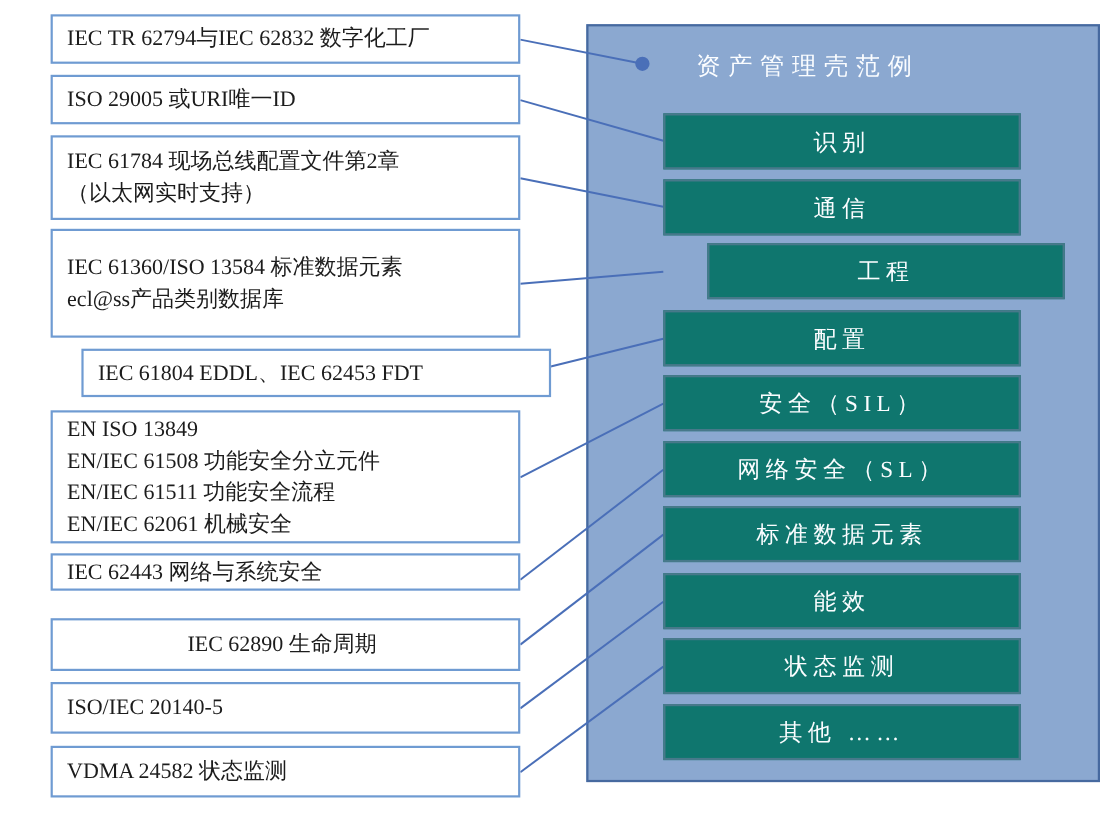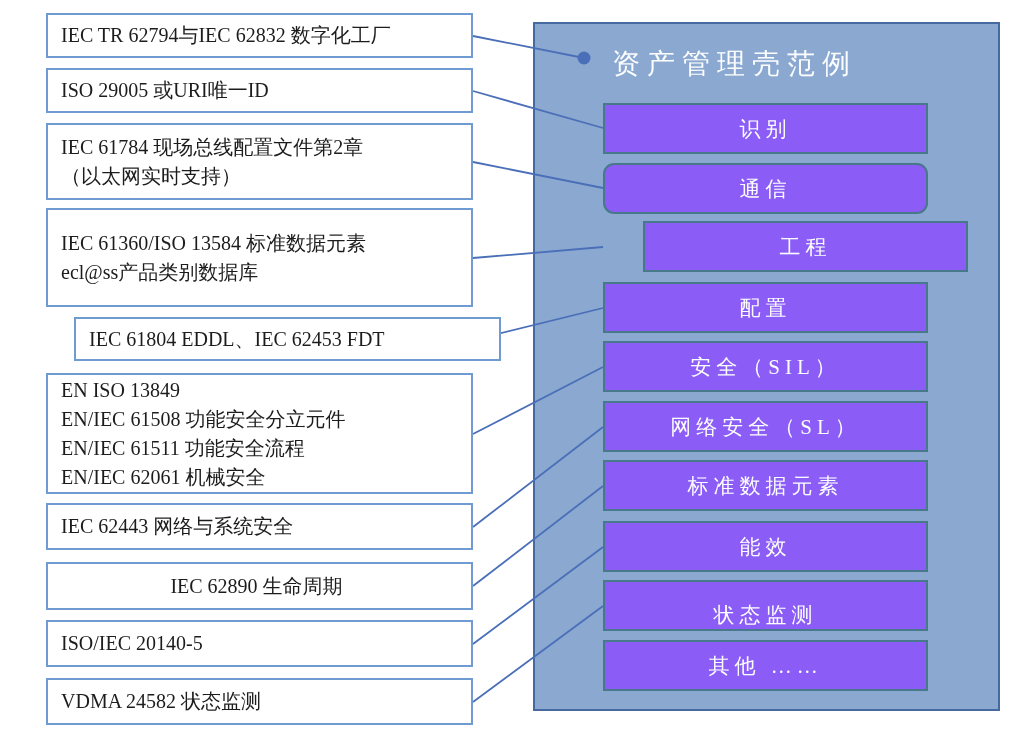--- a/index.html
+++ b/index.html
@@ -34,33 +34,33 @@
     border: 2.5px solid #46699f;
     z-index: 1;
   }
   .aas-title {
     position: absolute;
     left: 533px;
     top: 45px;
     width: 403px;
     text-align: center;
     color: #fbfdff;
-    font-size: 28px;
+    font-size: 22px;
     letter-spacing: 7px;
     z-index: 3;
     white-space: nowrap;
   }
   
   .sub-box {
     position: absolute;
     left: 603px;
     width: 325px;
     height: 51px;
     box-sizing: border-box;
-    background: #8b5cf6;
+    background: #0f766e;
     border: 2px solid #47798a;
     display: flex;
     align-items: center;
     justify-content: center;
     z-index: 3;
   }
   .sub-box span {
     color: #fbfdff;
     font-size: 21px;
     letter-spacing: 5px;
@@ -126,58 +126,58 @@
       </div>
       <div class="std-box" style="top: 317px; height: 44px; margin-left: 28px;">
         <div class="std-line">IEC 61804 EDDL、IEC 62453 FDT</div>
       </div>
       <div class="std-box" style="top: 373px; height: 121px;">
         <div class="std-line">EN ISO 13849</div>
         <div class="std-line">EN/IEC 61508 功能安全分立元件</div>
         <div class="std-line">EN/IEC 61511 功能安全流程</div>
         <div class="std-line">EN/IEC 62061 机械安全</div>
       </div>
-      <div class="std-box" style="top: 503px; height: 47px;">
+      <div class="std-box" style="top: 503px; height: 34px;">
         <div class="std-line">IEC 62443 网络与系统安全</div>
       </div>
       <div class="std-box" style="top: 562px; height: 48px; text-align: center;">
         <div class="std-line">IEC 62890 生命周期</div>
       </div>
       <div class="std-box" style="top: 620px; height: 47px;">
         <div class="std-line">ISO/IEC 20140-5</div>
       </div>
       <div class="std-box" style="top: 678px; height: 47px;">
         <div class="std-line">VDMA 24582 状态监测</div>
       </div>
     </div>
   <div id="sub-boxes">
       <div class="sub-box" style="top: 103px; height: 51px;">
         <span>识别</span>
       </div>
-      <div class="sub-box" style="top: 163px; height: 51px; border-radius: 11px;">
+      <div class="sub-box" style="top: 163px; height: 51px;">
         <span>通信</span>
       </div>
       <div class="sub-box" style="top: 221px; height: 51px; margin-left: 40px;">
         <span>工程</span>
       </div>
       <div class="sub-box" style="top: 282px; height: 51px;">
         <span>配置</span>
       </div>
       <div class="sub-box" style="top: 341px; height: 51px;">
         <span>安全（SIL）</span>
       </div>
       <div class="sub-box" style="top: 401px; height: 51px;">
         <span>网络安全（SL）</span>
       </div>
       <div class="sub-box" style="top: 460px; height: 51px;">
         <span>标准数据元素</span>
       </div>
       <div class="sub-box" style="top: 521px; height: 51px;">
         <span>能效</span>
       </div>
-      <div class="sub-box" style="top: 580px; height: 51px; align-items: flex-end;">
+      <div class="sub-box" style="top: 580px; height: 51px;">
         <span>状态监测</span>
       </div>
       <div class="sub-box" style="top: 640px; height: 51px;">
         <span>其他 ……</span>
       </div>
     </div>
 </div>
 
 </body></html>

